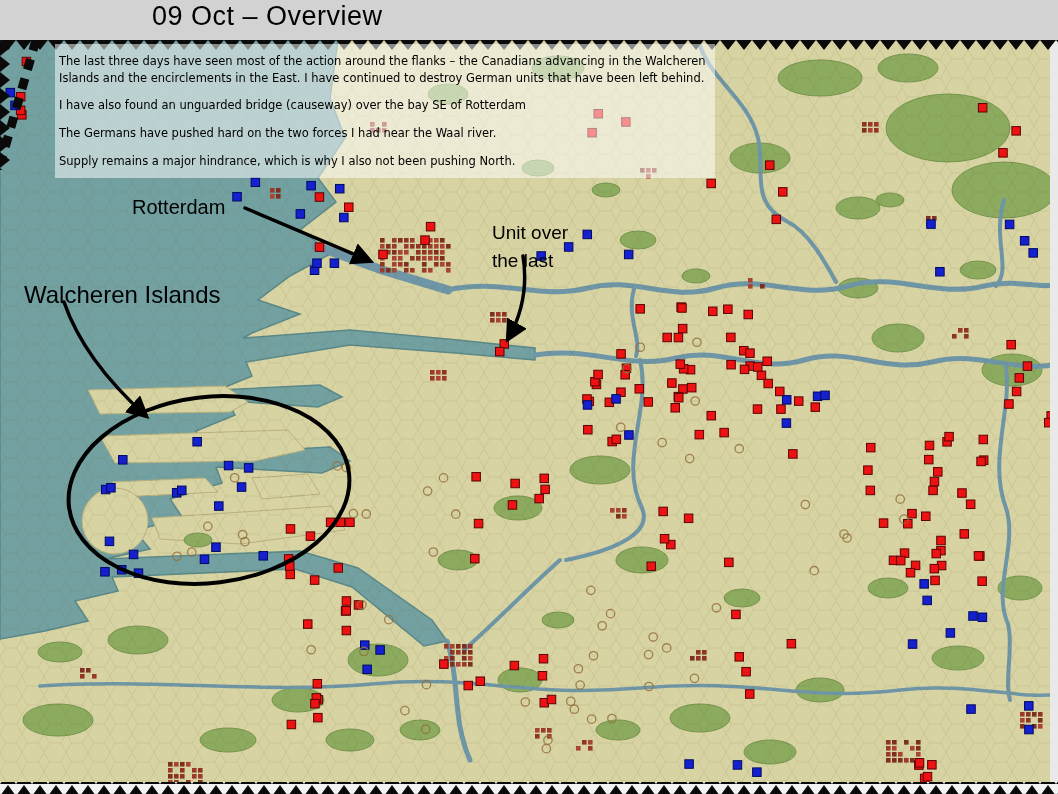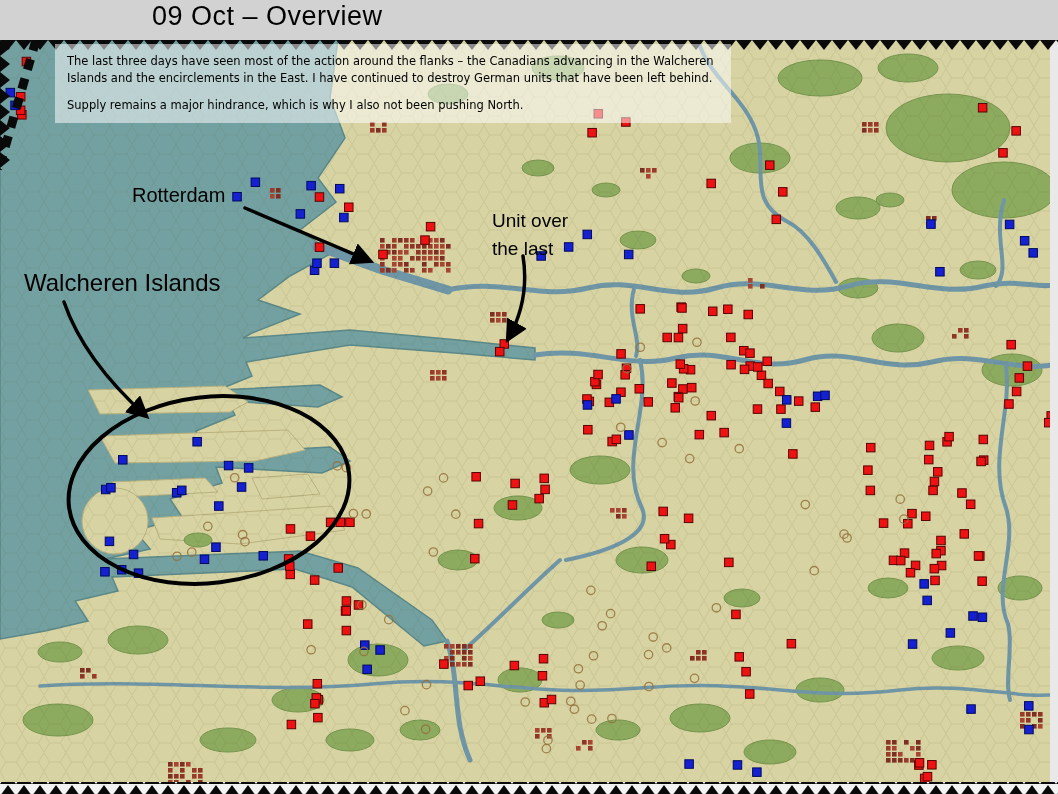--- a/index.html
+++ b/index.html
@@ -3,24 +3,24 @@
 <meta charset="utf-8">
 <style>
   html,body{margin:0;padding:0;background:#888;}
   .screen{position:relative;width:1058px;height:794px;background:#d2d2d2;overflow:hidden;
           font-family:"Liberation Sans",sans-serif;}
   .titlebar{position:absolute;top:0;left:0;width:1058px;height:40px;background:#d2d2d2;border-radius:18px;}
   .page-title{position:absolute;left:152px;top:1px;font-size:27px;color:#000;letter-spacing:.5px;}
   .map{position:absolute;top:40px;left:0;width:1058px;height:754px;background:#d8d3a2;}
   .map svg{position:absolute;top:0;left:0;}
   .notes{position:absolute;left:55px;top:44px;width:652px;background:rgba(255,255,255,0.52);
-         padding:9px 12px;font-family:"DejaVu Sans",sans-serif;font-size:11.5px;line-height:1.45;color:#000;}
+         padding:9px 4px;font-family:"DejaVu Sans",sans-serif;font-size:11.5px;line-height:1.45;color:#000;}
   .notes p{margin:0 0 11px 0;}
   .notes p:last-child{margin:0;}
-  .ann{position:absolute;color:#000;}
+  .ann{position:absolute;color:#000;margin-top:12px;}
   .ann-rotterdam{left:132px;top:184px;font-size:20px;}
   .ann-unit{left:492px;top:207px;font-size:19px;line-height:1.45;}
   .ann-walcheren{left:24px;top:269px;font-size:24px;}
 </style>
 </head>
 <body>
 
 <div class="screen">
 
   <div class="titlebar">
@@ -610,20 +610,22 @@
         <ellipse cx="209" cy="450" rx="141" ry="93" stroke-width="4" transform="rotate(-7 209 450)"></ellipse>
         <path d="M245,168 L370,221" stroke-width="3.5" stroke-linecap="round" marker-end="url(#arrowhead)"></path>
         <path d="M523,216 Q530,260 508,299" stroke-width="3.5" stroke-linecap="round" marker-end="url(#arrowhead)"></path>
         <path d="M64,262 Q84,320 146,376" stroke-width="3.5" stroke-linecap="round" marker-end="url(#arrowhead)"></path>
       </g>
     </svg>
   </div>
 
   <div class="notes">
     <p>The last three days have seen most of the action around the flanks – the Canadians advancing in the Walcheren Islands and the encirclements in the East.  I have continued to destroy German units that have been left behind.</p>
+    <p>I have also found an unguarded bridge (causeway) over the bay SE of Rotterdam</p>
+    <p>The Germans have pushed hard on the two forces I had near the Waal river.</p>
     <p>Supply remains a major hindrance, which is why I also not been pushing North.</p>
   </div>
 
   <div class="ann ann-rotterdam">Rotterdam</div>
   <div class="ann ann-unit">
     <div>Unit over</div>
     <div>the last</div>
   </div>
   <div class="ann ann-walcheren">Walcheren Islands</div>
 

